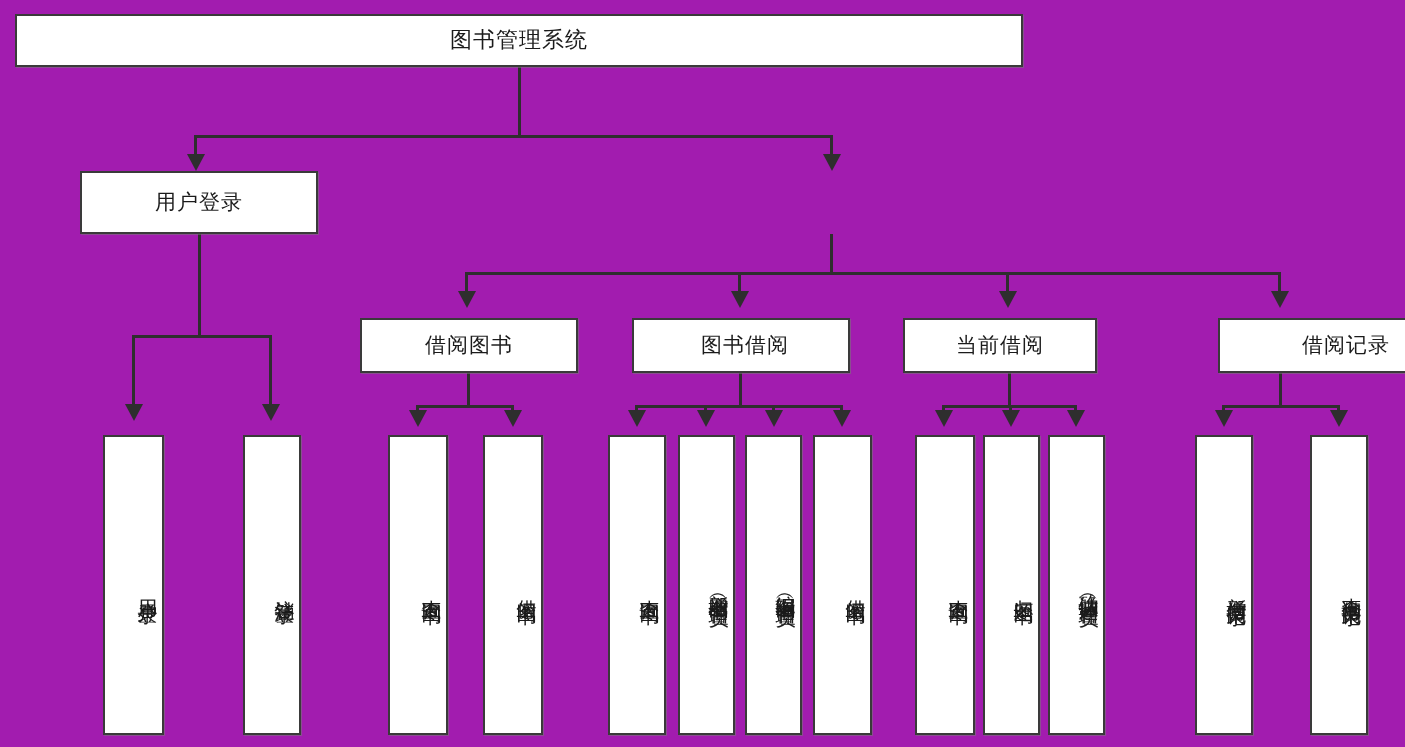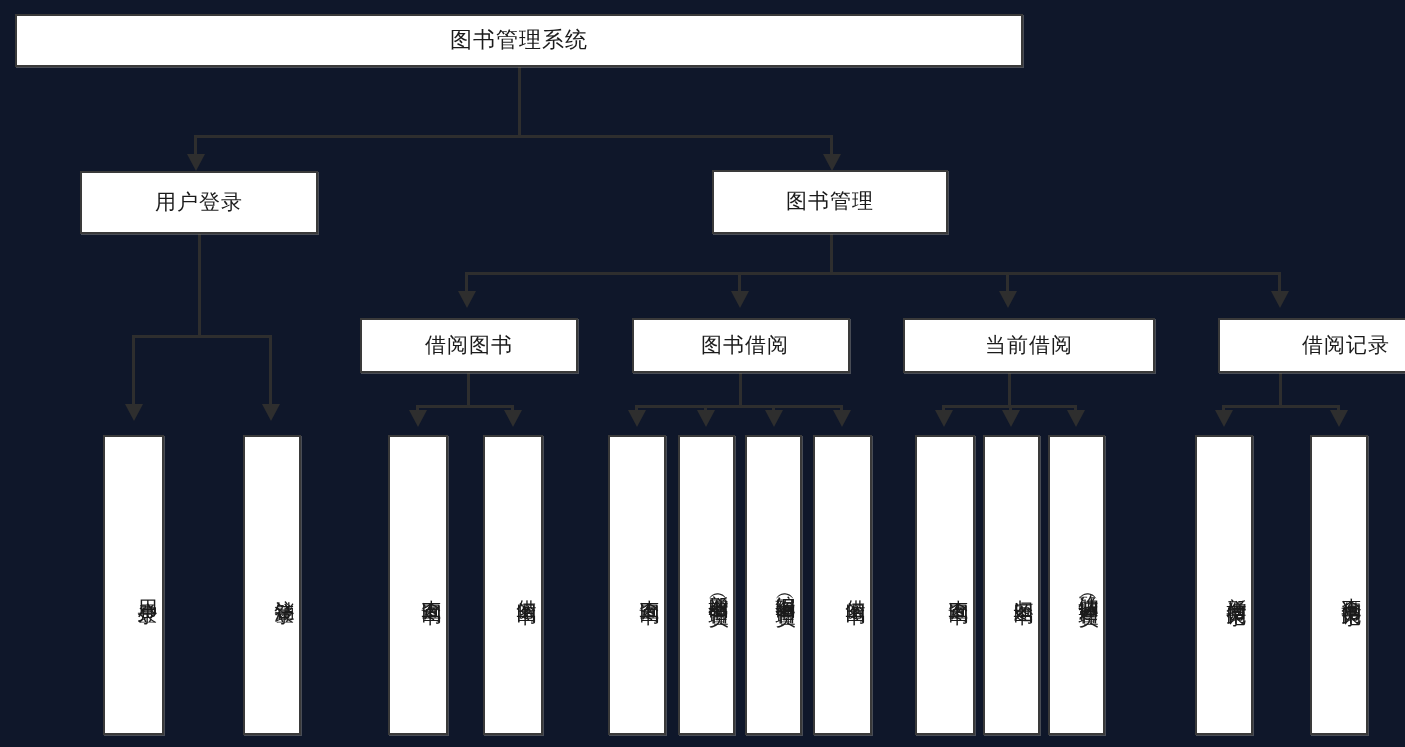--- a/index.html
+++ b/index.html
@@ -7,21 +7,21 @@
     padding: 0;
     background: #ffffff;
   }
   body {
     font-family: "DejaVu Sans", "Liberation Sans", sans-serif;
   }
   #canvas {
     position: relative;
     width: 1405px;
     height: 747px;
-    background: #0f172a;
+    background: #a21caf;
     overflow: hidden;
   }
   .node {
     position: absolute;
     box-sizing: border-box;
     border: 2px solid #3a3a3a;
     background: #ffffff;
     display: flex;
     align-items: center;
     justify-content: center;
@@ -139,27 +139,26 @@
   <div class="lineh" style="left:1222px; top:405px; width:118px;"></div>
   <div class="linev" style="left:1222px; top:405px; height:7px;"></div>
   <div class="arrow" style="left:1215px; top:410px;"></div>
   <div class="linev" style="left:1337px; top:405px; height:7px;"></div>
   <div class="arrow" style="left:1330px; top:410px;"></div>
 
   <div class="node horiz root" style="left:15px; top:14px; width:1008px; height:53px;">图书管理系统</div>
 
   <div class="node horiz" style="left:80px; top:171px; width:238px; height:63px;">用户登录</div>
 
-  <div class="node horiz" style="left:712px; top:170px; width:236px; height:64px;">图书管理</div>
 
   <div class="node horiz" style="left:360px; top:318px; width:218px; height:55px;">借阅图书</div>
 
   <div class="node horiz" style="left:632px; top:318px; width:218px; height:55px;padding-left:8px;">图书借阅</div>
 
-  <div class="node horiz" style="left:903px; top:318px; width:252px; height:55px;">当前借阅</div>
+  <div class="node horiz" style="left:903px; top:318px; width:194px; height:55px;">当前借阅</div>
 
   <div class="node horiz" style="left:1172px; top:318px; width:256px; height:55px;margin-left:46px;">借阅记录</div>
 
   <div class="node leaf" style="left:103px; top:435px; width:61px; height:300px;">
     <span class="leaf-label">用户登录</span>
   </div>
   <div class="node leaf" style="left:243px; top:435px; width:58px; height:300px;">
     <span class="leaf-label">注销登录</span>
   </div>
   <div class="node leaf" style="left:388px; top:435px; width:60px; height:300px;">

